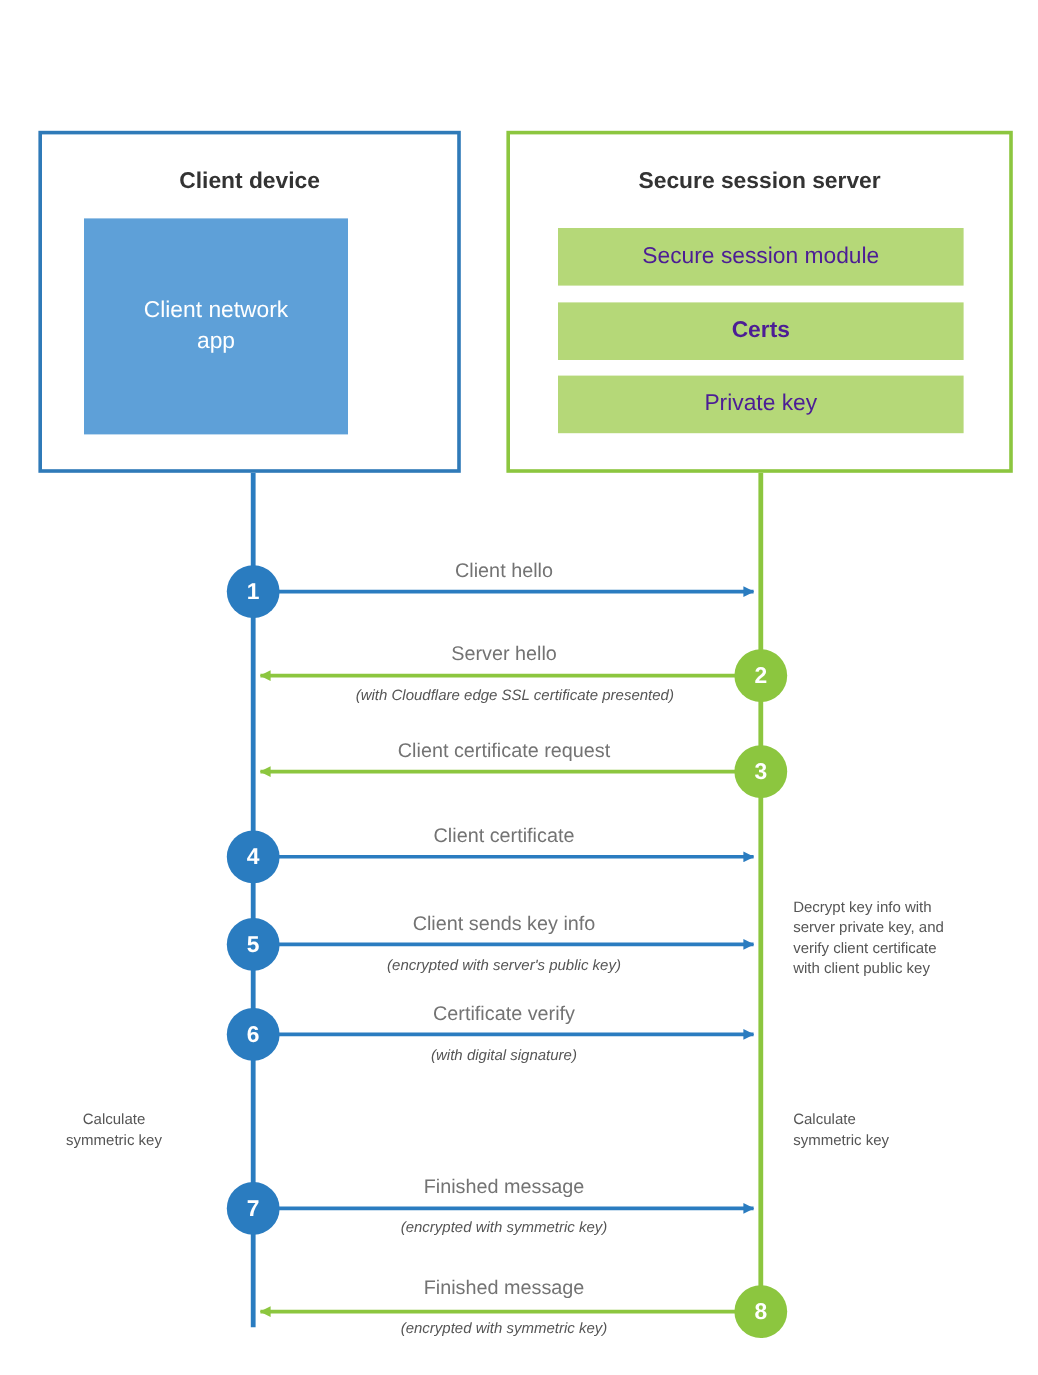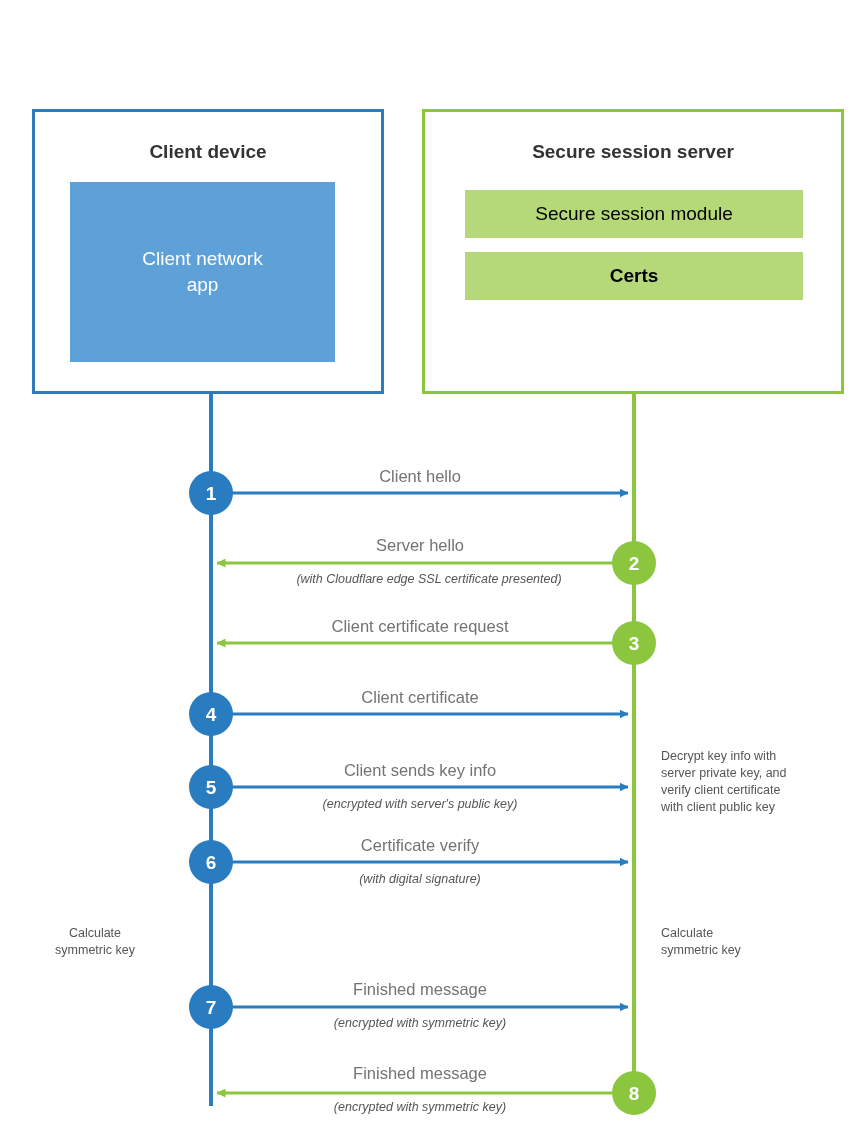--- a/index.html
+++ b/index.html
@@ -57,39 +57,39 @@
   .party-title {
     width: 100%;
     text-align: center;
     font-size: 19px;
     font-weight: bold;
     color: #333333;
     margin-top: 29px;
   }
   .client-app-box {
     left: 70px; top: 182px;
-    width: 265px; height: 180px;
+    width: 220px; height: 180px;
     background: #5ea0d8;
     display: flex;
     align-items: center;
     justify-content: center;
     text-align: center;
     color: #ffffff;
     font-size: 19px;
     line-height: 1.35;
   }
   .server-bar {
     left: 465px;
     width: 338px;
     height: 48px;
     background: #b5d878;
     display: flex;
     align-items: center;
     justify-content: center;
-    color: #000000;
+    color: #4c1d95;
     font-size: 19px;
   }
   .server-bar.b1 { top: 190px; }
   .server-bar.b2 { top: 252px; font-weight: bold; }
   .server-bar.b3 { top: 313px; }
 
   
   .step-circle {
     width: 44px; height: 44px;
     border-radius: 50%;
@@ -184,20 +184,23 @@
 
   <div class="abs party-box server">
     <div class="party-title">Secure session server</div>
   </div>
   <div class="abs server-bar b1">
     <span>Secure session module</span>
   </div>
   <div class="abs server-bar b2">
     <span>Certs</span>
   </div>
+  <div class="abs server-bar b3">
+    <span>Private key</span>
+  </div>
 
   <div class="abs step-circle blue" style="left:189px; top:471px;">
     <span>1</span>
   </div>
   <div class="abs msg-label" style="left:420px; top:467px;">Client hello</div>
 
   <div class="abs step-circle green" style="left:612px; top:541px;">
     <span>2</span>
   </div>
   <div class="abs msg-label" style="left:420px; top:536px;">Server hello</div>

